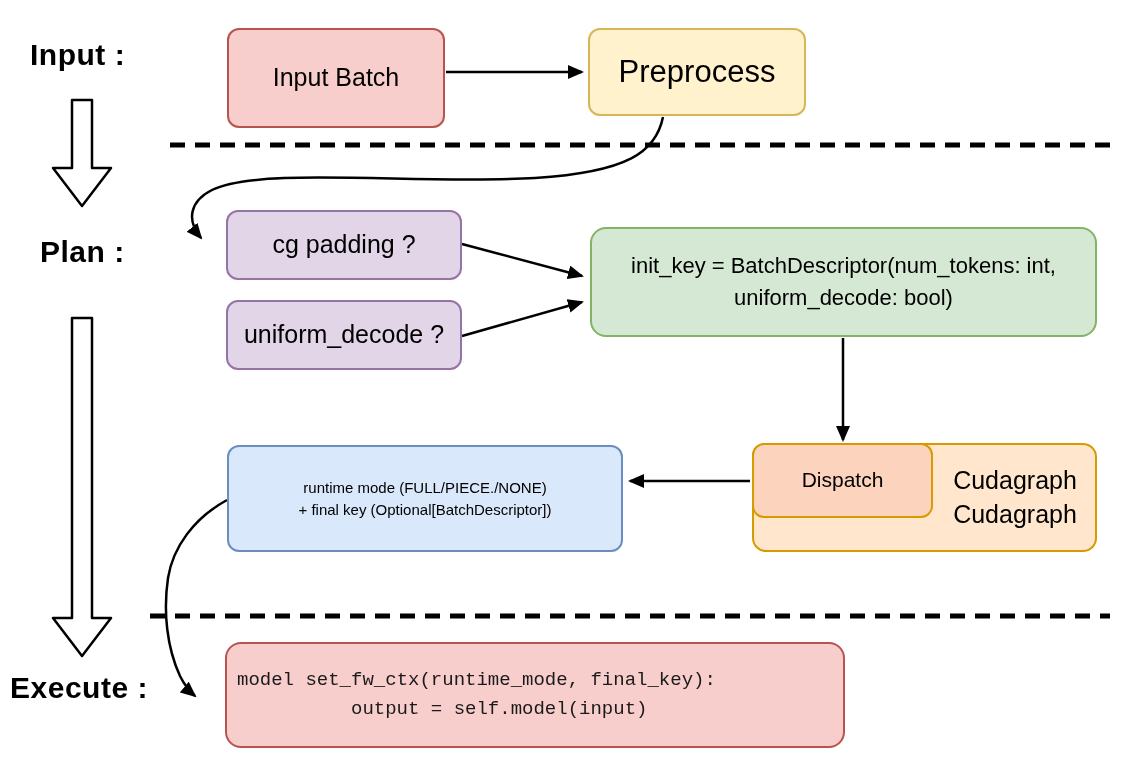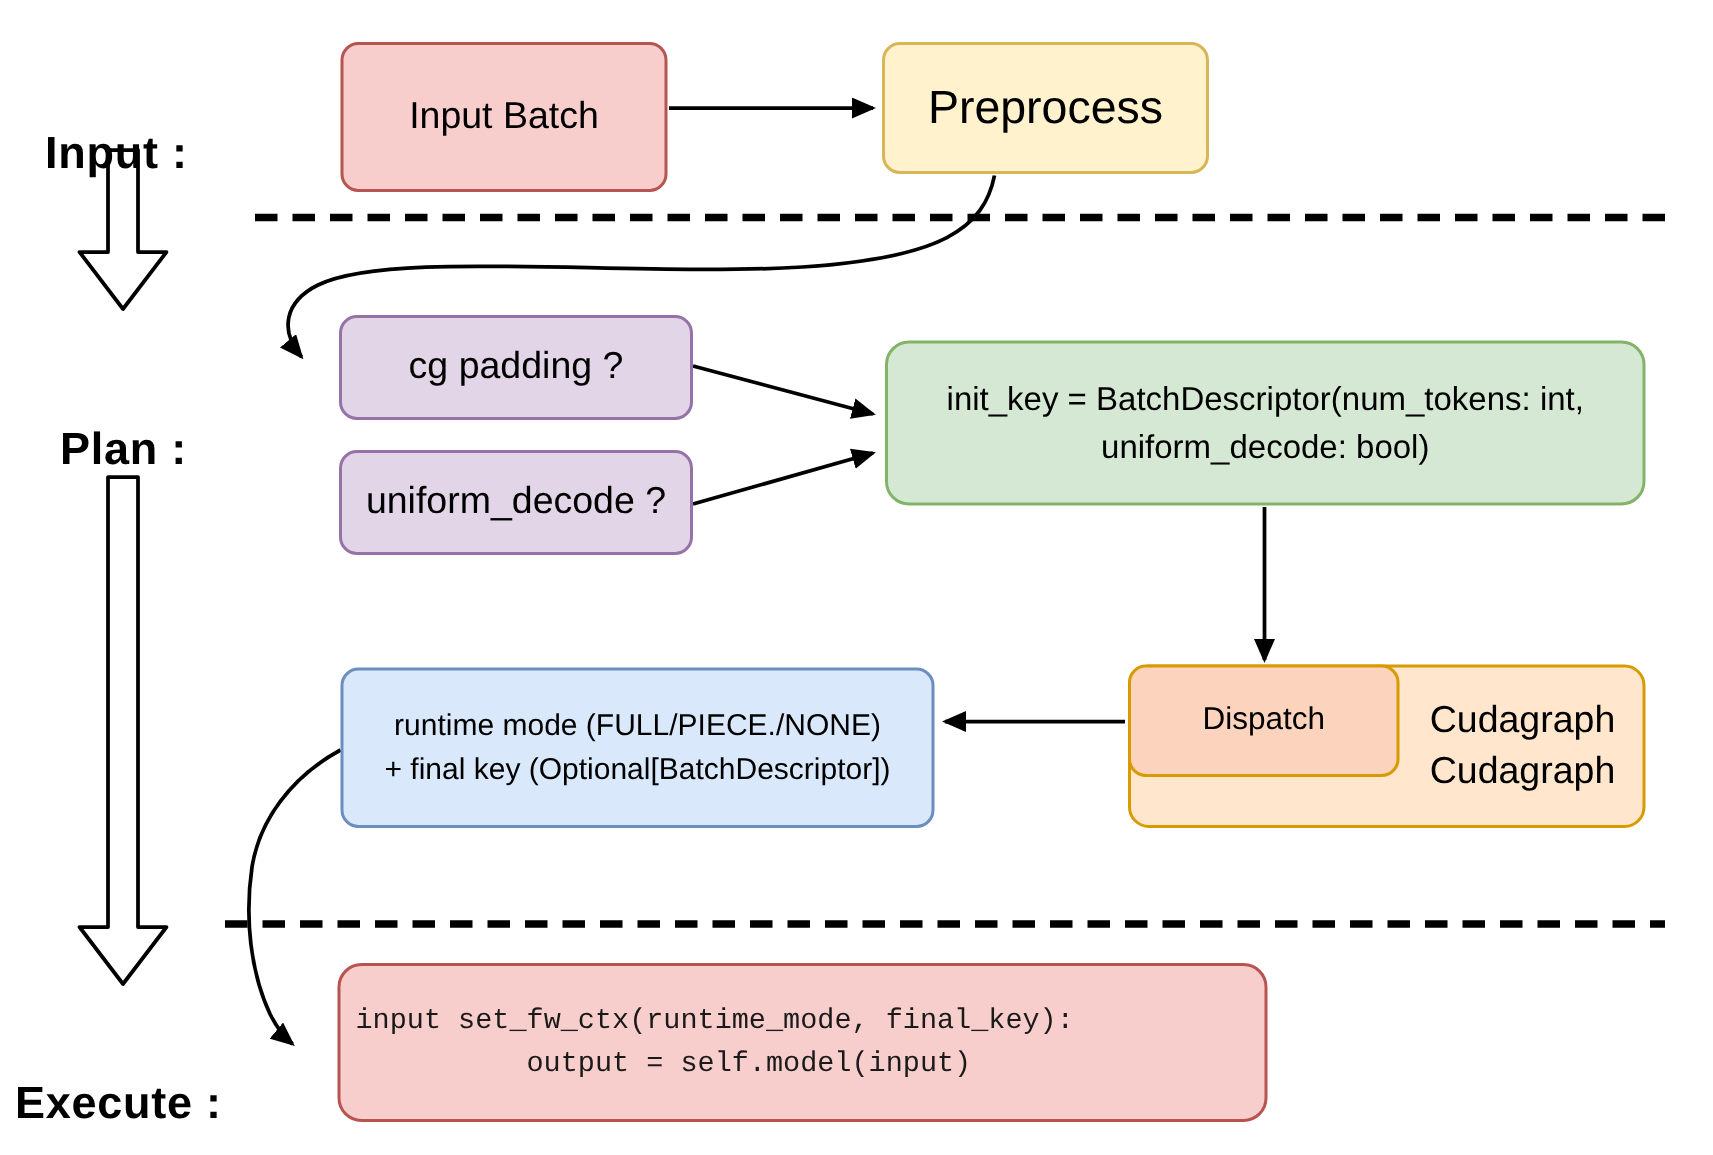--- a/index.html
+++ b/index.html
@@ -11,21 +11,20 @@
     color:#000;
     overflow:hidden;
   }
   .arrows-layer{position:absolute;left:0;top:0;width:1142px;height:770px;pointer-events:none;}
   .stage-label{
     position:absolute;
     font-weight:bold;
     font-size:30px;
     letter-spacing:0.5px;
     white-space:nowrap;
-    margin-top:48px;
   }
   .node{
     position:absolute;
     display:flex;
     align-items:center;
     justify-content:center;
     text-align:center;
     box-sizing:border-box;
     border:2px solid #000;
     border-radius:12px;
@@ -45,21 +44,21 @@
   .node-cg-padding    {left:226px;top:210px;width:236px;height:70px;font-size:25px;}
   .node-uniform-decode{left:226px;top:300px;width:236px;height:70px;font-size:25px;}
   .node-init-key      {left:590px;top:227px;width:507px;height:110px;font-size:22px;border-radius:16px;line-height:1.45;}
   .node-cudagraph     {left:752px;top:443px;width:345px;height:109px;border-radius:14px;}
   .node-dispatch      {left:752px;top:443px;width:181px;height:75px;font-size:21px;}
   .dispatcher-label{
     position:absolute;left:933px;top:443px;width:164px;height:109px;
     display:flex;align-items:center;justify-content:center;text-align:center;
     font-size:25px;line-height:1.35;
   }
-  .node-runtime-mode  {left:227px;top:445px;width:396px;height:107px;font-size:20px;line-height:1.45;}
+  .node-runtime-mode  {left:227px;top:445px;width:396px;height:107px;font-size:15px;line-height:1.45;}
   .node-execute-code  {
     left:225px;top:642px;width:620px;height:106px;
     border-radius:16px;
     justify-content:flex-start;
     padding-left:10px;
     font-family:"Liberation Mono", monospace;
     font-size:19px;
     color:#1a1a1a;
     line-height:1.55;
     text-align:left;
@@ -136,18 +135,18 @@
 
   <div class="node blue node-runtime-mode">
     <div class="lines">
       <div>runtime mode (FULL/PIECE./NONE)</div>
       <div>+ final key (Optional[BatchDescriptor])</div>
     </div>
   </div>
 
   <div class="node pink node-execute-code">
     <div class="lines">
-      <div>input set_fw_ctx(runtime_mode, final_key):</div>
+      <div>model set_fw_ctx(runtime_mode, final_key):</div>
       <div>    output = self.model(input)</div>
     </div>
   </div>
 
 </div>
 
 </body></html>

